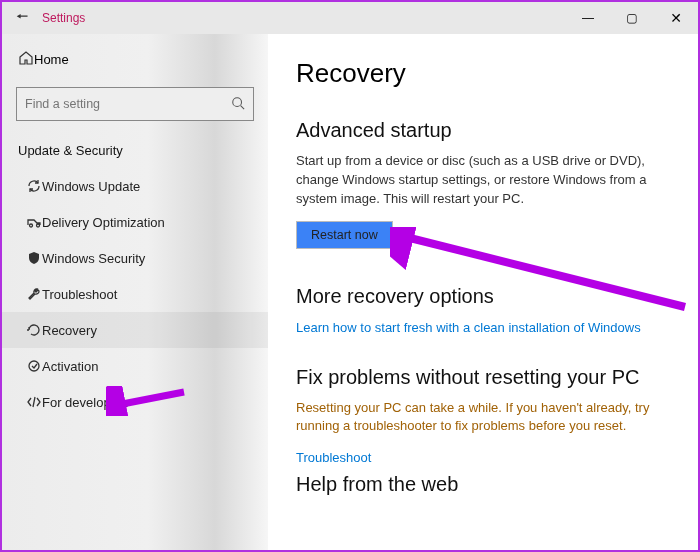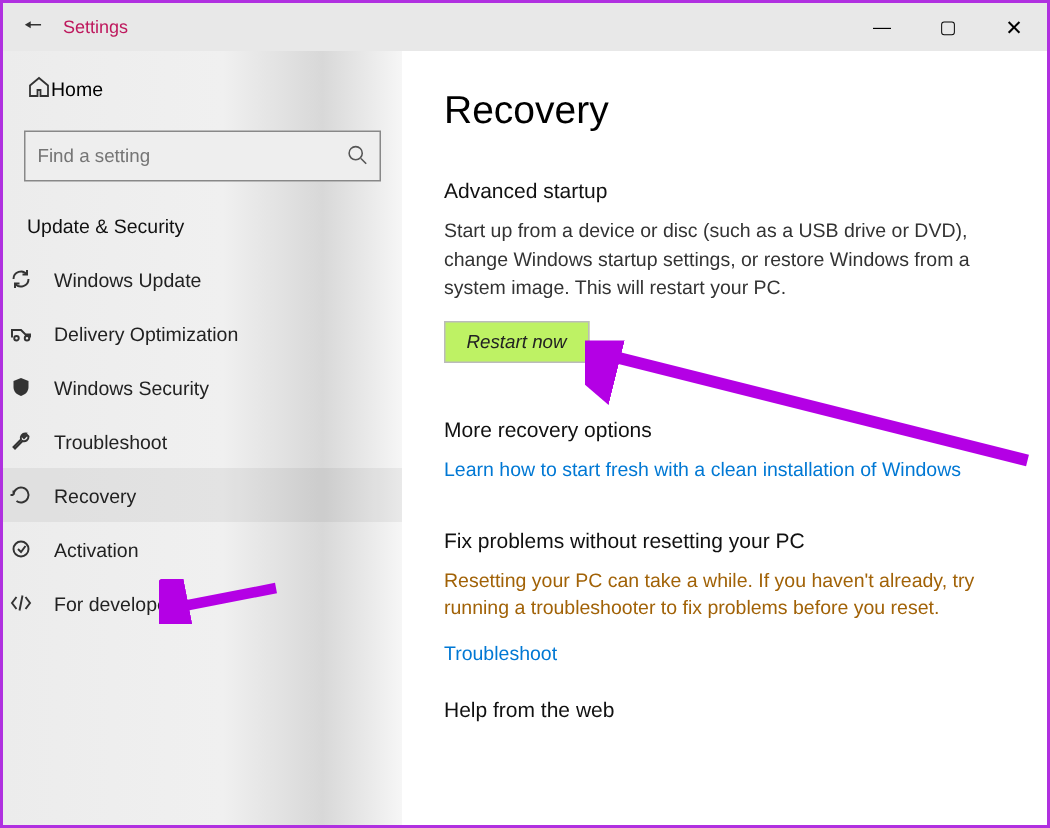--- a/index.html
+++ b/index.html
@@ -17,32 +17,32 @@
 
   
   .sidebar { width: 266px; background: linear-gradient(90deg, #ececec 0%, #f0f0f0 55%, #d8d8d8 80%, #f6f6f6 100%); padding-top: 8px; position: relative; }
   .home { display: flex; align-items: center; padding: 8px 16px; font-size: 13px; cursor: pointer; }
   .home .icon svg { width: 16px; height: 16px; }
   .searchwrap { margin: 10px 14px; height: 30px; border: 1px solid #888; background: #eee; display: flex; align-items: center; padding: 16px 8px; }
   .searchwrap input { flex: 1; border: none; outline: none; background: transparent; font-size: 12.5px; color: #555; }
   .searchwrap .sicon { font-size: 13px; color: #555; }
   .category { padding: 12px 16px 10px; font-size: 13px; font-weight: 400; color: #111; }
   .nav { list-style: none; }
-  .nav li { display: flex; align-items: center; gap: 14px; padding: 10px 4px; font-size: 13px; color: #222; cursor: pointer; }
+  .nav li { display: flex; align-items: center; padding: 10px 24px; font-size: 13px; color: #222; cursor: pointer; }
   .nav li .icon { width: 16px; display: flex; align-items: center; justify-content: center; }
   .nav li .icon svg { width: 16px; height: 16px; stroke: #333; fill: none; stroke-width: 1.3; }
   .nav li.selected { background: rgba(0,0,0,0.05); }
 
   
   .content { flex: 1; padding: 24px 28px 0 28px; overflow: hidden; background: #fff; }
   .content h1 { font-size: 26px; font-weight: 400; margin-bottom: 30px; }
-  .content h2 { font-size: 14px; font-weight: 400; margin: 0 0 10px; color: #111; }
+  .content h2 { font-size: 20px; font-weight: 400; margin: 0 0 10px; color: #111; }
   .content p { font-size: 13px; color: #333; line-height: 1.45; margin-bottom: 12px; }
   .content p.muted { color: #a16207; }
-  .btn { display: inline-block; background: #bef264; border: 1px solid #bbb; padding: 6px 14px; font-size: 12.5px; color: #222; cursor: pointer; margin-bottom: 6px; font-style: italic; }
+  .btn { display: inline-block; background: #3b82f6; border: 1px solid #bbb; padding: 6px 14px; font-size: 12.5px; color: #222; cursor: pointer; margin-bottom: 6px; }
   .link { color: #0078d4; font-size: 13px; cursor: pointer; display: inline-block; }
   .section { margin-bottom: 30px; }
 
   
   .arrow { position: absolute; pointer-events: none; }
 </style>
 </head>
 <body>
 
 <div class="titlebar">
@@ -147,21 +147,21 @@
       <h2>Advanced startup</h2>
       <p>Start up from a device or disc (such as a USB drive or DVD), change Windows startup settings, or restore Windows from a system image. This will restart your PC.</p>
       <div class="btn">Restart now</div>
     </div>
 
     <div class="section">
       <h2>More recovery options</h2>
       <span class="link">Learn how to start fresh with a clean installation of Windows</span>
     </div>
 
-    <div class="section" style="margin-bottom:20px">
+    <div class="section" style="margin-bottom:7px">
       <h2>Fix problems without resetting your PC</h2>
       <p class="muted">Resetting your PC can take a while. If you haven't already, try running a troubleshooter to fix problems before you reset.</p>
       <span class="link">Troubleshoot</span>
     </div>
 
     <div class="section">
       <h2>Help from the web</h2>
     </div>
   </div>
 </div>

